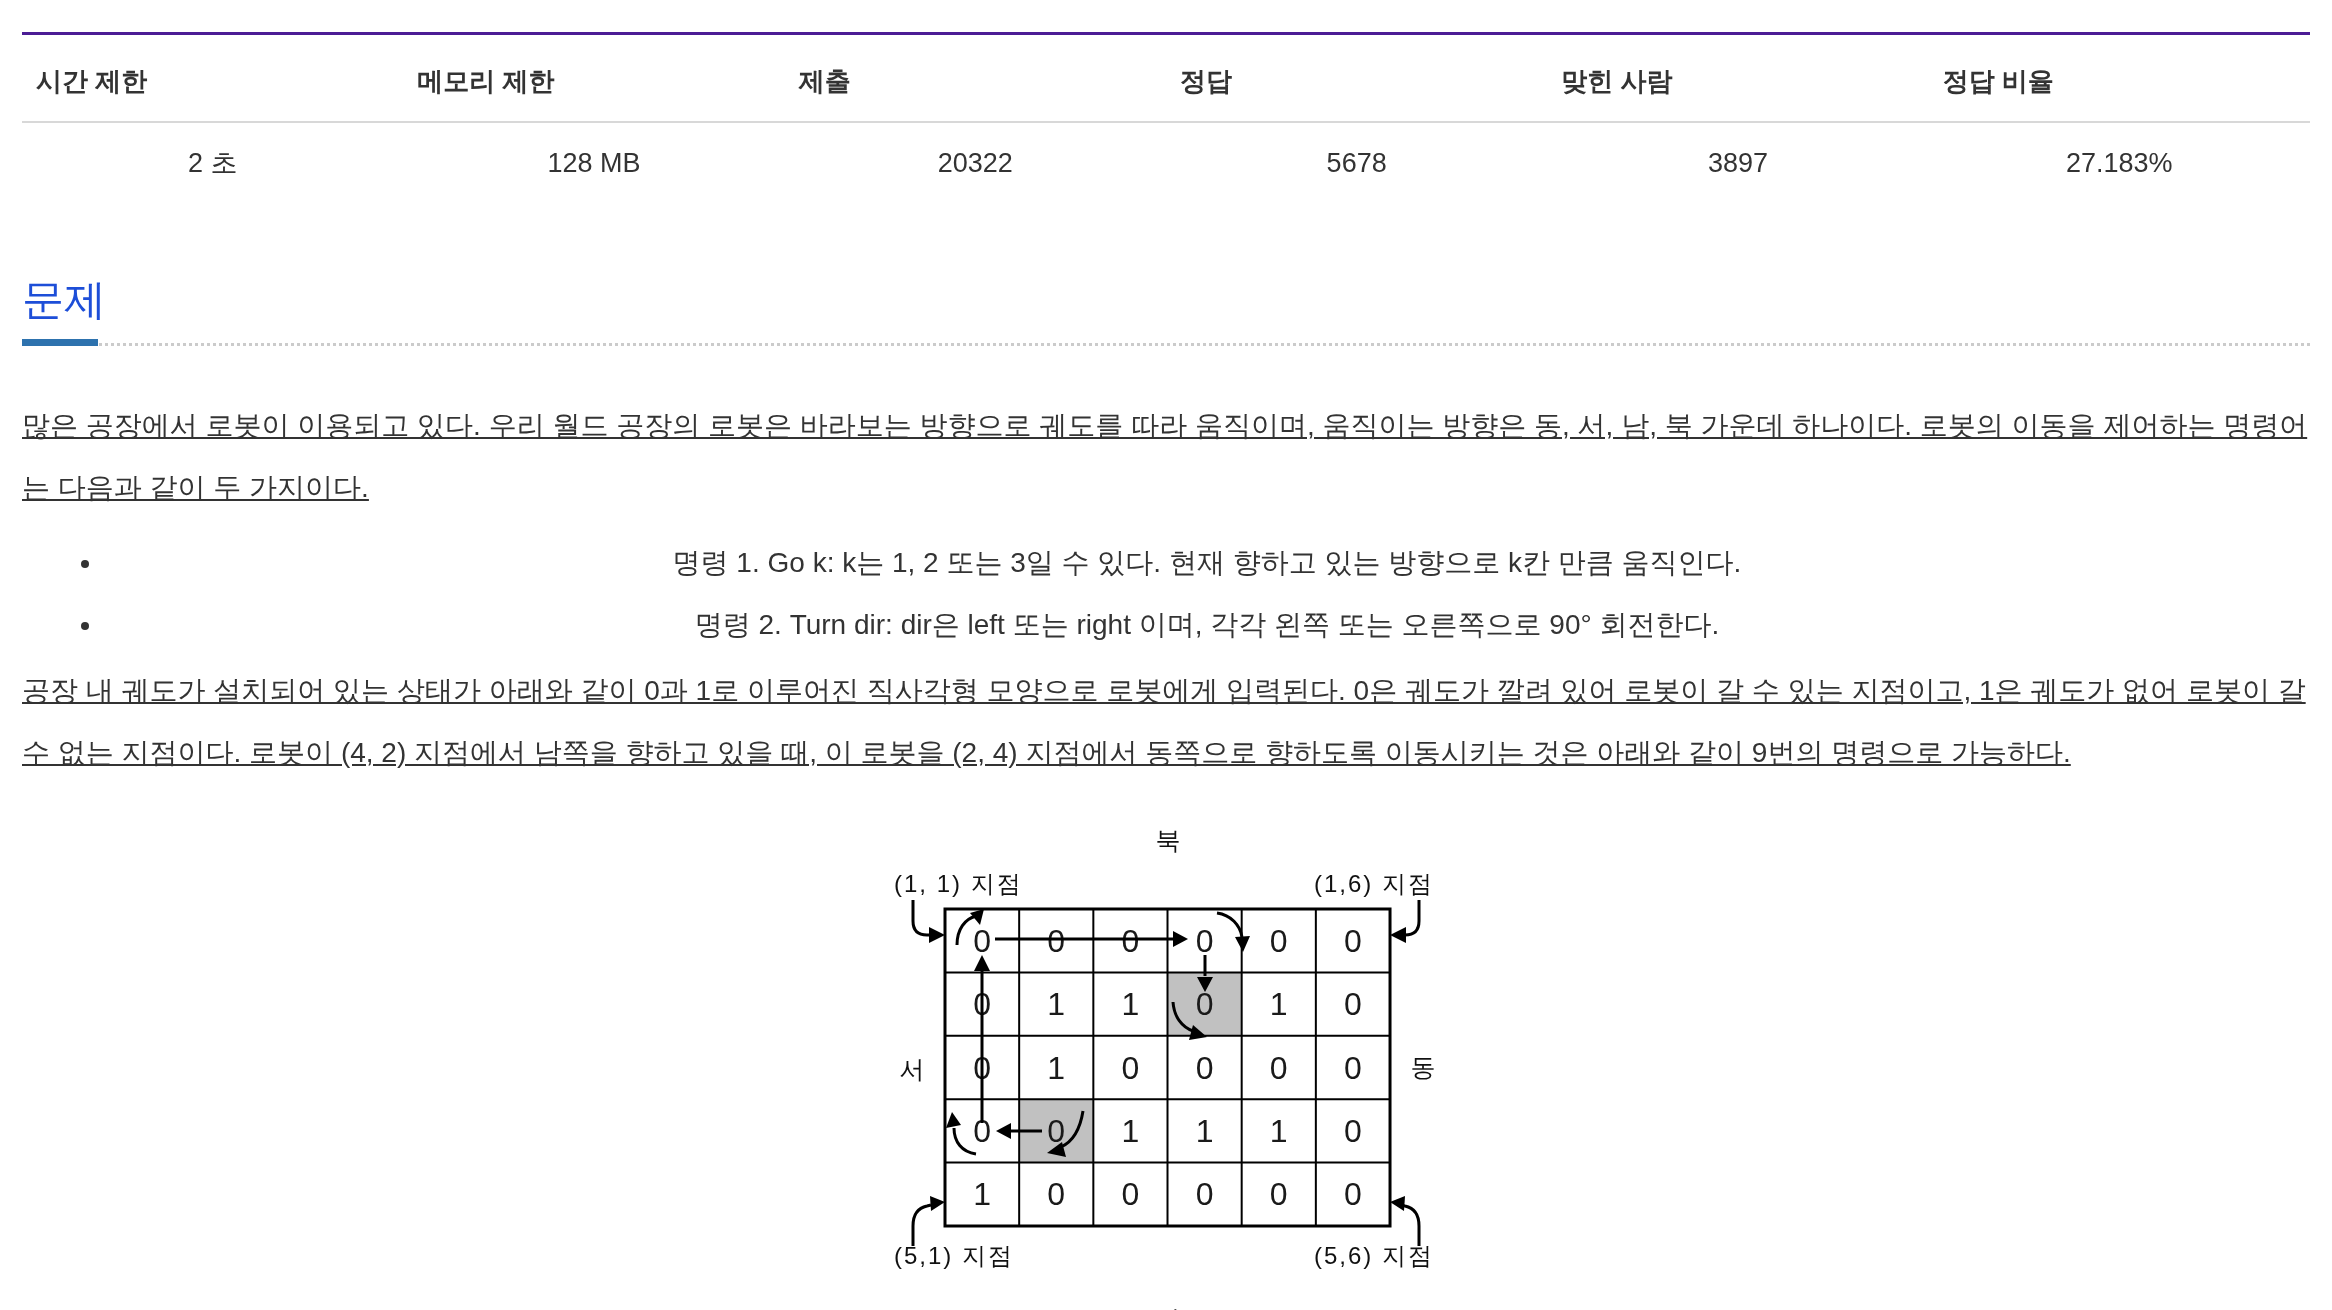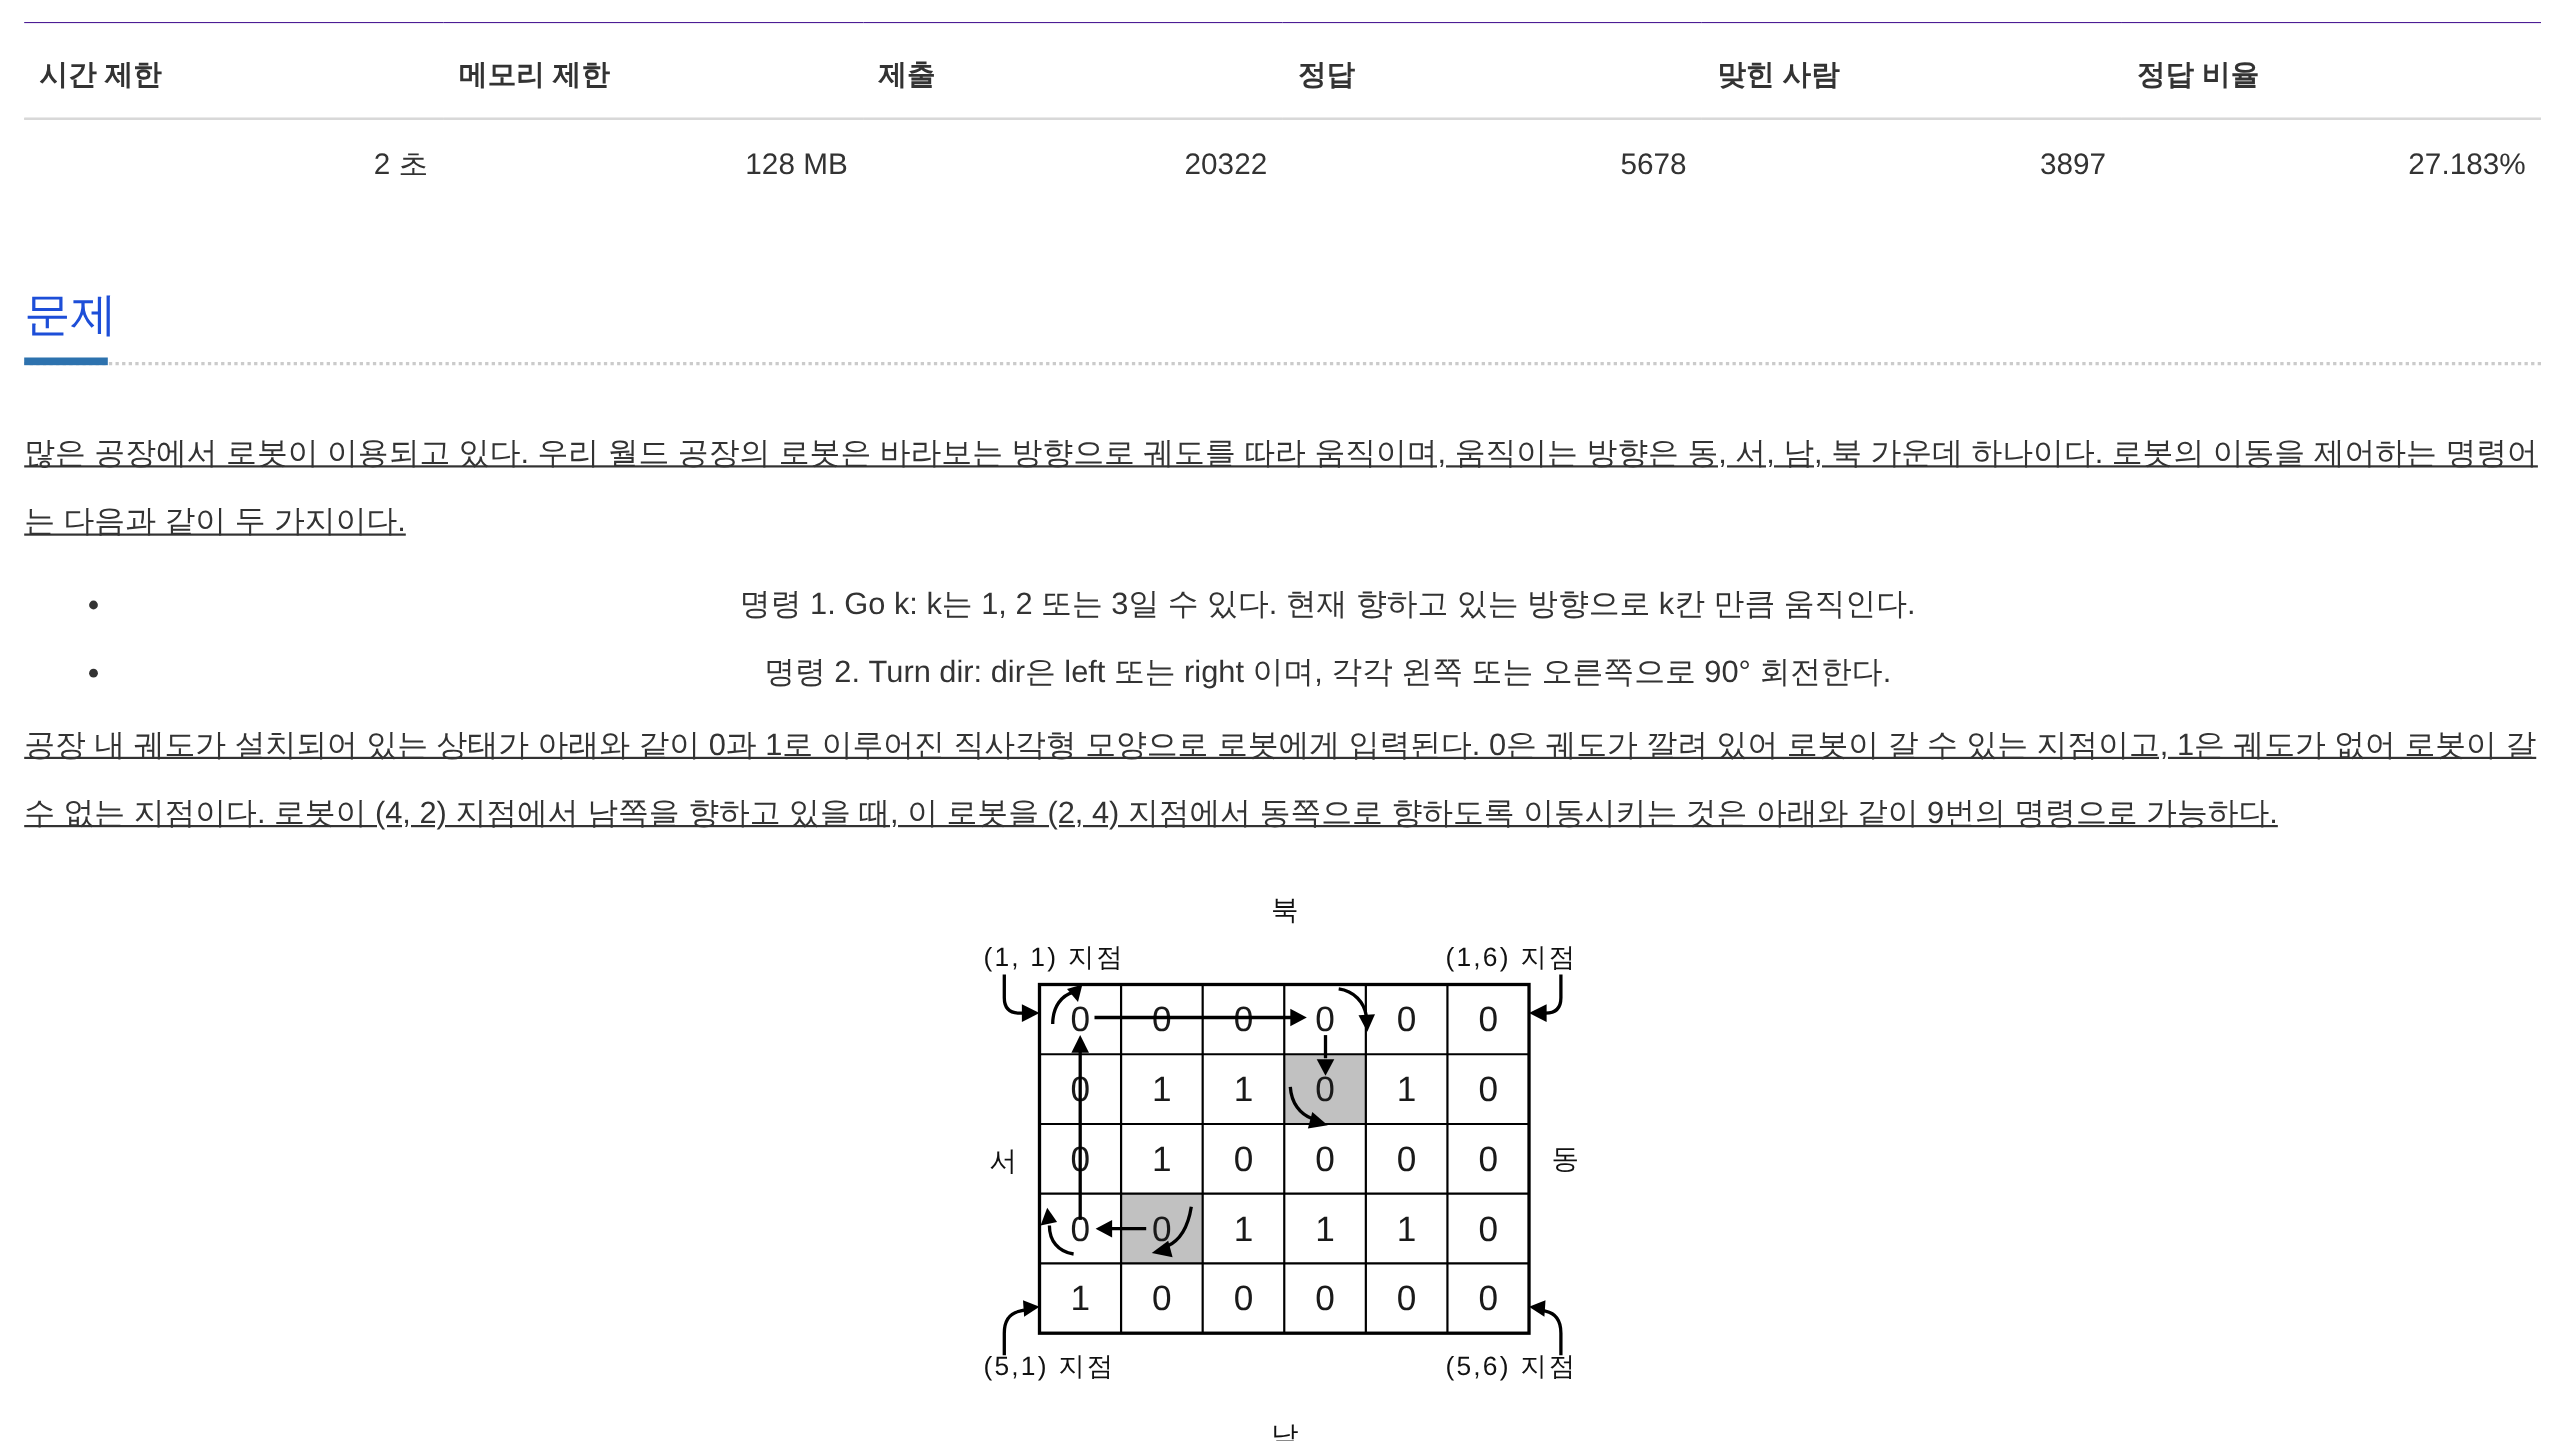--- a/index.html
+++ b/index.html
@@ -3,27 +3,27 @@
 <meta charset="utf-8">
 <style>
   html,body{margin:0;padding:0;}
   body{
     width:2332px;height:1310px;overflow:hidden;background:#fff;
     font-family:"Liberation Sans","DejaVu Sans",sans-serif;color:#333;
   }
   .container{padding:0 22px;}
 
   
-  table.stats{width:100%;border-collapse:collapse;table-layout:fixed;margin-top:20px;border-top:1px solid #4c1d95;}
+  table.stats{width:100%;border-collapse:collapse;table-layout:fixed;margin-top:32px;border-top:3px solid #4c1d95;}
   table.stats th{
     text-align:left;font-size:26px;font-weight:700;color:#333;
     padding:29px 14px 22px 14px;border-bottom:2px solid #d8d8d8;white-space:nowrap;
   }
   table.stats td{
-    text-align:right;font-size:27px;font-weight:400;color:#333;
+    text-align:center;font-size:27px;font-weight:400;color:#333;
     padding:22px 14px 24px 14px;white-space:nowrap;
   }
 
   
   .headline{margin-top:70px;}
   .headline h2{margin:0;font-size:42px;line-height:50px;font-weight:400;color:#1d4ed8;}
   .headline .rule{position:relative;margin-top:14px;border-bottom:3px dotted #cbcbcb;height:4px;}
   .headline .rule .accent{position:absolute;left:0;top:0;width:76px;height:7px;background:#2d72ae;}
 
   

